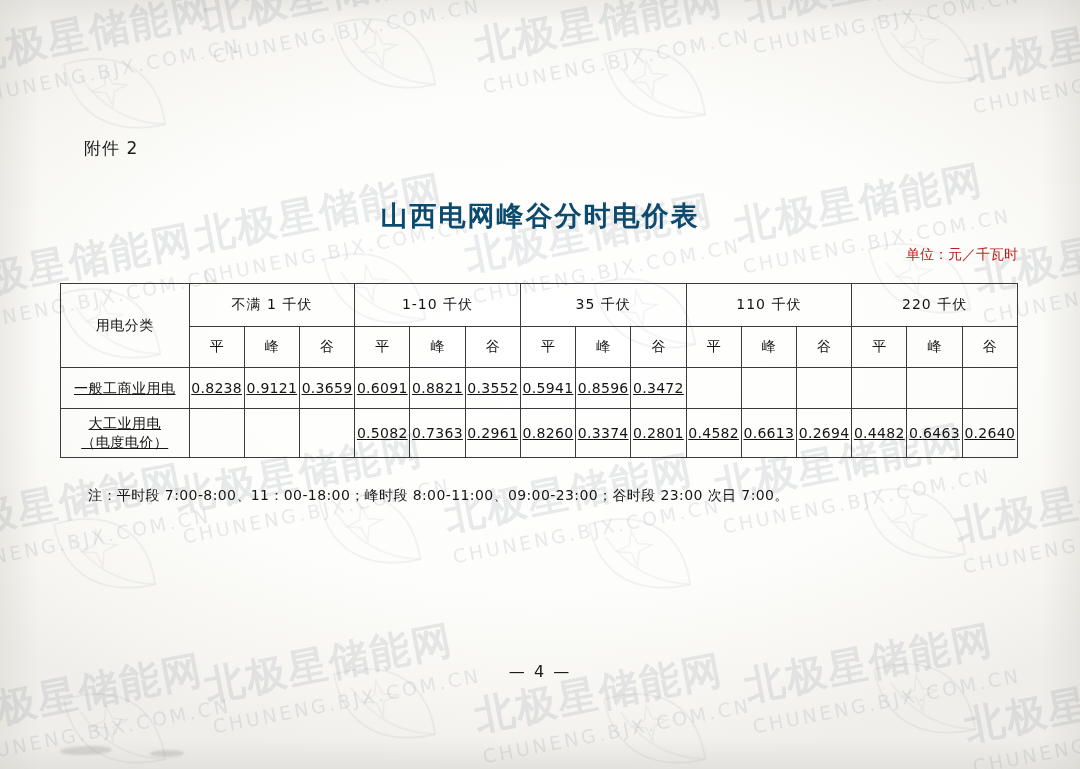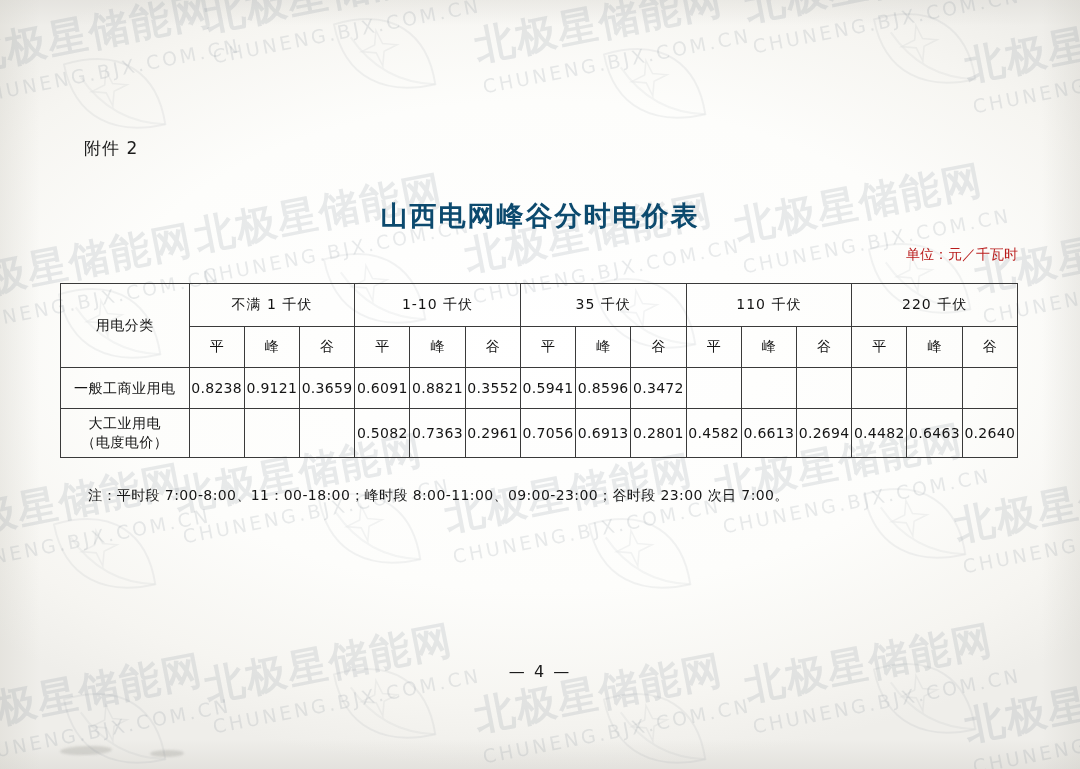--- a/index.html
+++ b/index.html
@@ -139,20 +139,21 @@
     font-size: 14px;
   }
   .cat-cell {
     font-size: 14px;
     line-height: 1.35;
     letter-spacing: 0.5px;
   }
   .data-row td {
     height: 38px;
     font-size: 14px;
+    text-decoration: underline;
   }
   .data-row.tall td {
     height: 46px;
   }
   .val {
     font-size: 14px;
     letter-spacing: 0.3px;
   }
   .note-line {
     position: absolute;
@@ -421,22 +422,22 @@
         <td class="cat-cell">
           <div>大工业用电</div>
           <div>（电度电价）</div>
         </td>
         <td class="val"></td>
         <td class="val"></td>
         <td class="val"></td>
         <td class="val">0.5082</td>
         <td class="val">0.7363</td>
         <td class="val">0.2961</td>
-        <td class="val">0.7056</td>
-        <td class="val">0.6913</td>
+        <td class="val">0.8260</td>
+        <td class="val">0.3374</td>
         <td class="val">0.2801</td>
         <td class="val">0.4582</td>
         <td class="val">0.6613</td>
         <td class="val">0.2694</td>
         <td class="val">0.4482</td>
         <td class="val">0.6463</td>
         <td class="val">0.2640</td>
       </tr>
     </tbody>
   </table>

